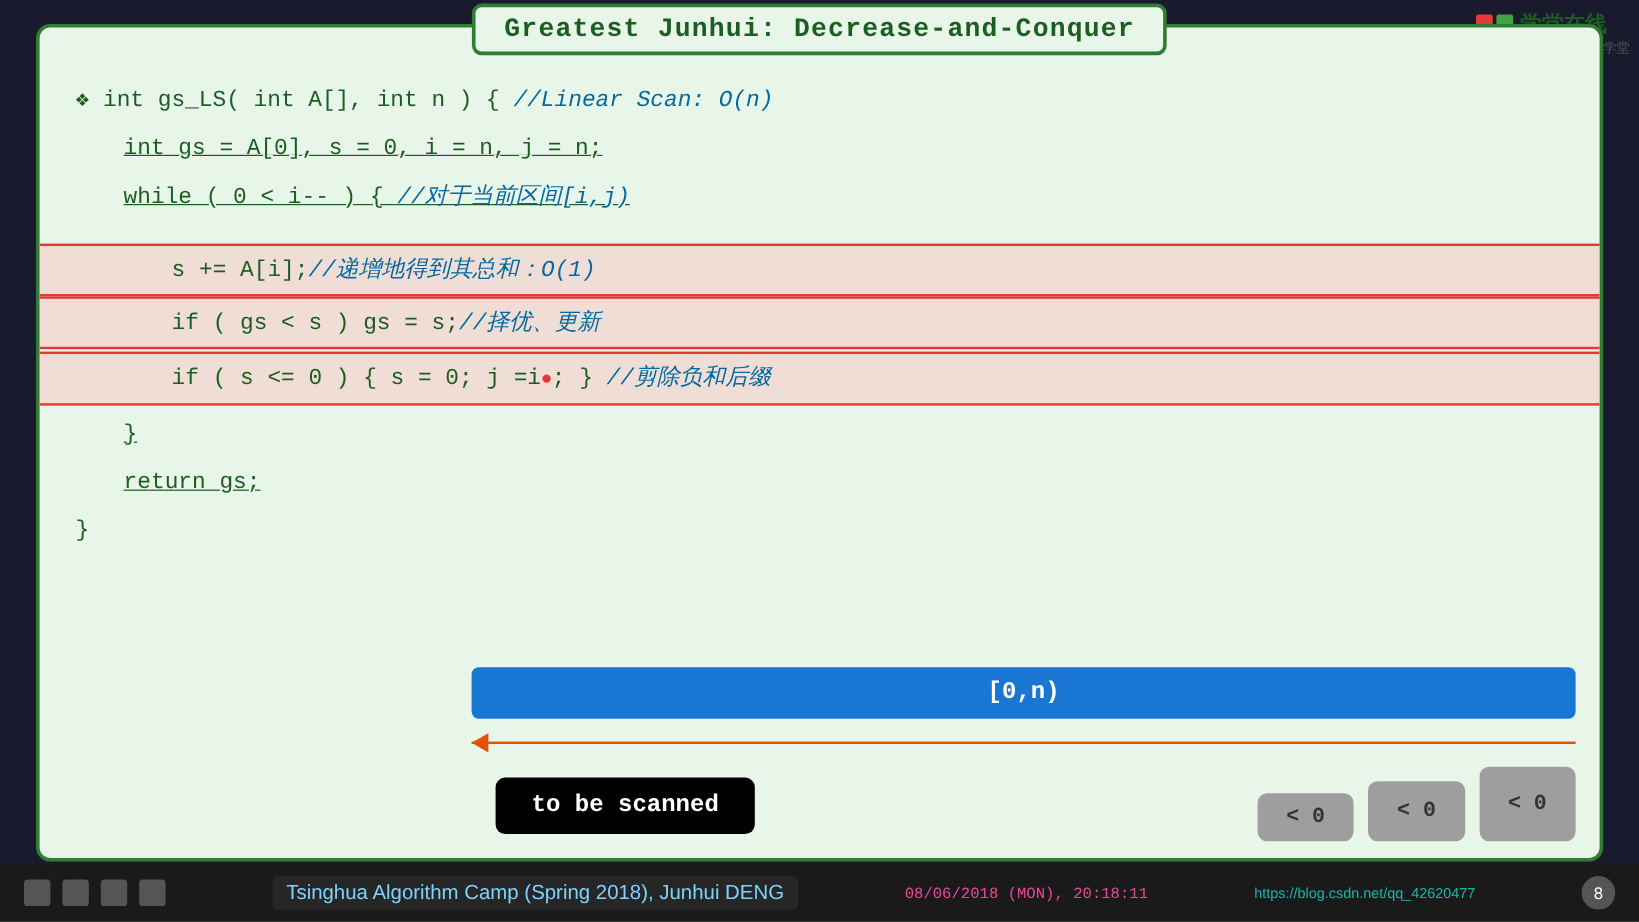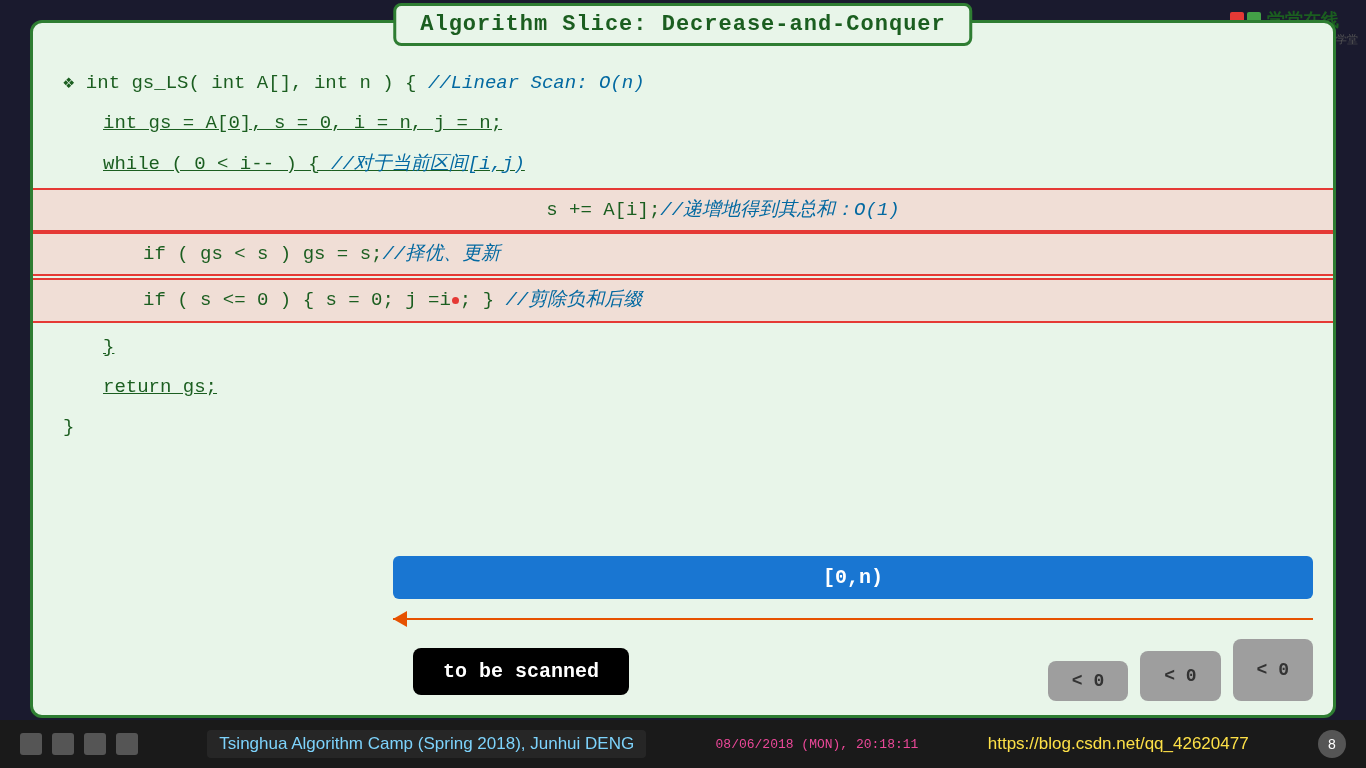--- a/index.html
+++ b/index.html
@@ -225,22 +225,22 @@
       font-family: Liberation Sans, sans-serif;
     }
 
     .bottom-date {
       color: #ec4899;
       font-size: 13px;
       font-family: 'Courier New', monospace;
     }
 
     .bottom-url {
-      color: #fde047;
-      font-size: 17px;
+      color: #14b8a6;
+      font-size: 12px;
       font-family: sans-serif;
     }
 
     .page-num {
       background: #555;
       color: white;
       width: 28px;
       height: 28px;
       border-radius: 50%;
       display: flex;
@@ -272,38 +272,38 @@
   </div>
   <div>
     <div class="logo-text">学堂在线</div>
     <div class="logo-sub">全球优课 尽在学堂</div>
   </div>
 </div>
 
 <div class="content-area">
 
   <div class="title-box">
-    <span class="title-text">Algorithm Slice: Decrease-and-Conquer</span>
+    <span class="title-text">Greatest Junhui: Decrease-and-Conquer</span>
   </div>
 
   <div class="code-section">
 
     <div class="code-line">
       <span>❖ int gs_LS( int A[], int n ) { </span><span class="comment-blue">//Linear Scan: O(n)</span>
     </div>
 
     <div class="code-line indent1">
       <span>int gs = A[0], s = 0, i = n, j = n;</span>
     </div>
 
     <div class="code-line indent1">
       <span>while ( 0 &lt; i-- ) { </span><span class="comment-blue">//对于当前区间[i,j)</span>
     </div>
 
-    <div class="code-line highlight-row" style="margin-top:4px;text-align:center;">
+    <div class="code-line highlight-row" style="margin-top:19px;">
       <span class="indent2" style="display:inline-block;padding-left:80px;">s += A[i]; </span><span class="comment-blue">//递增地得到其总和：O(1)</span>
     </div>
 
     <div class="code-line highlight-row" style="margin-top:0;">
       <span class="indent2" style="display:inline-block;padding-left:80px;">if ( gs &lt; s ) gs = s; </span><span class="comment-blue">//择优、更新</span>
     </div>
 
     <div class="code-line highlight-row" style="margin-top:2px;">
       <span class="indent2" style="display:inline-block;padding-left:80px;">if ( s &lt;= 0 ) { s = 0; j = </span><span style="color:#1b5e20;">i</span><span class="dot-red"></span><span>; } </span><span class="comment-blue">//剪除负和后缀</span>
     </div>

